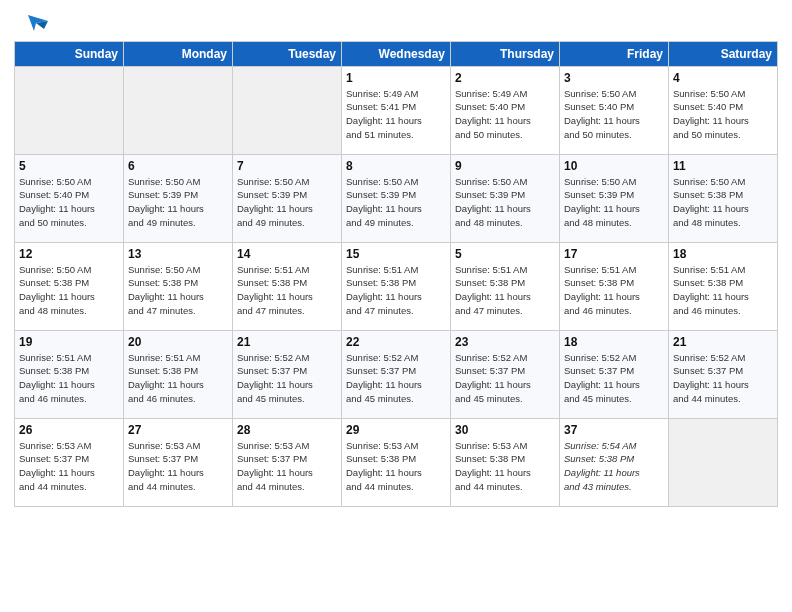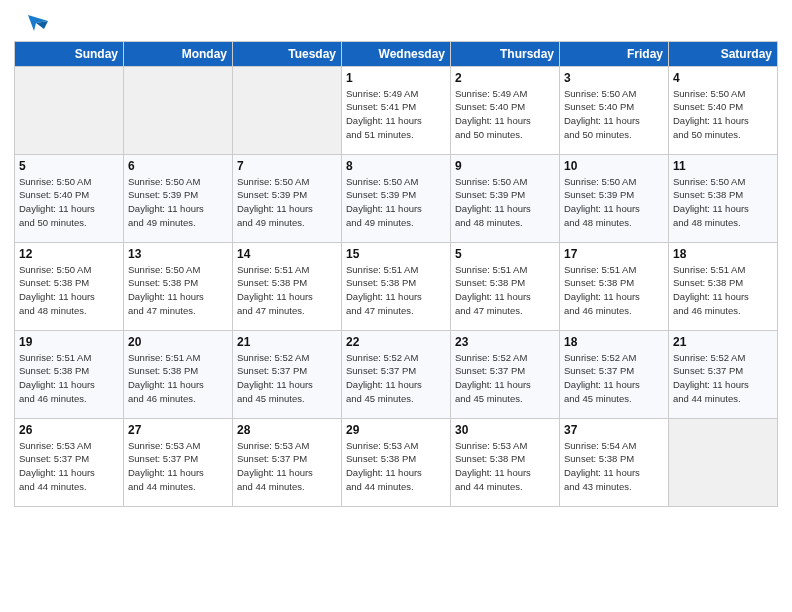--- a/index.html
+++ b/index.html
@@ -345,21 +345,21 @@
           </td>
           <td>
             <div class="day-num">30</div>
             <div class="day-info" style="white-space: pre-line;">Sunrise: 5:53 AM
 Sunset: 5:38 PM
 Daylight: 11 hours
 and 44 minutes.</div>
           </td>
           <td>
             <div class="day-num">37</div>
-            <div class="day-info" style="white-space: pre-line;">Sunrise: 5:54 AM
+            <div class="day-info" style="white-space: pre-line; font-style: italic;">Sunrise: 5:54 AM
 Sunset: 5:38 PM
 Daylight: 11 hours
 and 43 minutes.</div>
           </td>
           <td class="empty-cell"></td>
         </tr>
       </tbody>
   </table>
 </div>
 

